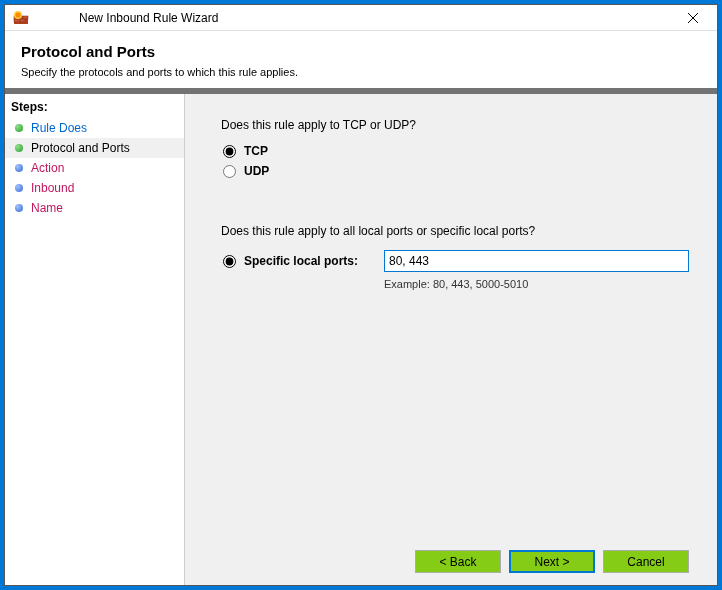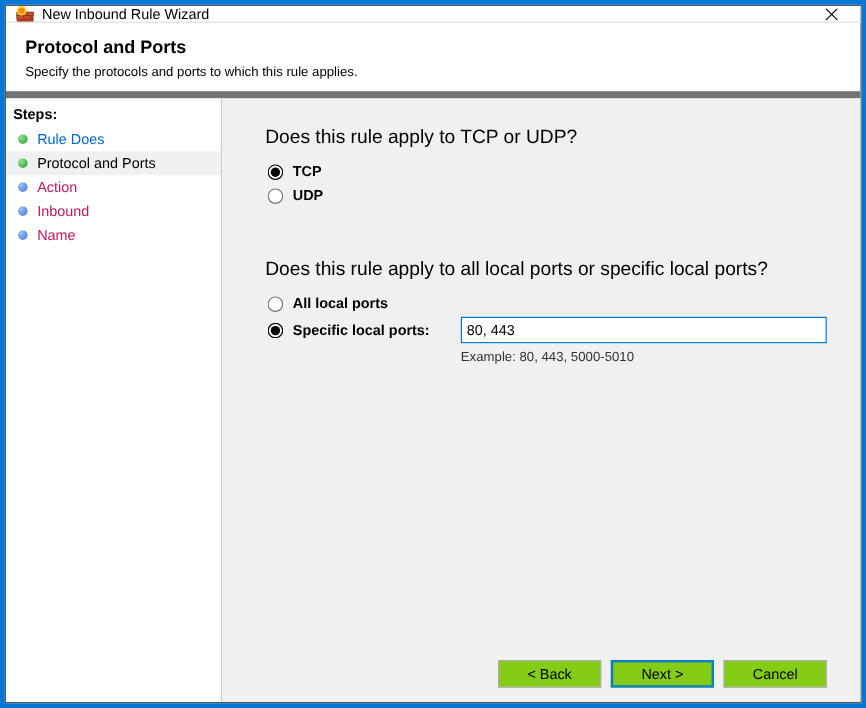--- a/index.html
+++ b/index.html
@@ -1,38 +1,38 @@
 <!DOCTYPE html>
 <html><head>
   <meta charset="utf-8">
   <style>
     * { box-sizing: border-box; margin: 0; padding: 0; }
     body { font-family: "Segoe UI", Tahoma, sans-serif; font-size: 12px; background: #0078d7; width: 722px; height: 590px; overflow: hidden; padding: 4px; }
     .window { width: 714px; height: 582px; background: #fff; border: 1px solid #555; display: flex; flex-direction: column; }
-    .titlebar { height: 14px; background: #fff; display: flex; align-items: center; padding: 0 2px 0 8px; border-bottom: 1px solid #e0e0e0; }
+    .titlebar { height: 26px; background: #fff; display: flex; align-items: center; padding: 0 2px 0 8px; border-bottom: 1px solid #e0e0e0; gap: 44px; }
     .titlebar .icon { width: 16px; height: 16px; margin-right: 6px; }
     .titlebar .title { flex: 1; font-size: 12px; color: #000; }
     .titlebar .close { width: 44px; height: 28px; display: flex; align-items: center; justify-content: center; cursor: pointer; }
     .titlebar .close svg { width: 10px; height: 10px; }
     .header { padding: 12px 16px 10px 16px; }
     .header h1 { font-size: 15px; font-weight: bold; color: #000; margin-bottom: 6px; }
     .header .subtitle { font-size: 11px; color: #000; }
     .body { flex: 1; display: flex; border-top: 6px solid #737373; min-height: 0; }
     .sidebar { width: 180px; background: #fff; border-right: 1px solid #ccc; padding: 4px 0; }
     .sidebar .steps-label { font-weight: bold; font-size: 12px; padding: 2px 6px 4px 6px; }
     .sidebar .step { display: flex; align-items: center; padding: 3px 6px 3px 10px; cursor: pointer; font-size: 12px; }
     .sidebar .step .bullet { width: 8px; height: 8px; border-radius: 50%; margin-right: 8px; flex-shrink: 0; }
     .sidebar .step.completed { color: #0066cc; }
     .sidebar .step.completed .bullet { background: radial-gradient(circle at 30% 30%, #8ee08e, #2a9d2a); }
     .sidebar .step.current { background: #f0f0f0; color: #000; }
     .sidebar .step.current .bullet { background: radial-gradient(circle at 30% 30%, #8ee08e, #2a9d2a); }
     .sidebar .step.pending { color: #be185d; }
     .sidebar .step.pending .bullet { background: radial-gradient(circle at 30% 30%, #a0c0ff, #3a6fd0); }
     .content { flex: 1; background: #f0f0f0; padding: 24px 28px 12px 36px; display: flex; flex-direction: column; color: #000; }
-    .content .q { font-size: 16px; margin-bottom: 12px; }
+    .content .q { font-size: 12px; margin-bottom: 12px; }
     .radio-row { display: flex; align-items: center; margin-bottom: 6px; margin-left: 2px; }
     .radio-row input[type=radio] { margin-right: 8px; width: 13px; height: 13px; accent-color: #000; }
     .radio-row label { font-size: 12px; }
     .radio-row.bold label { font-weight: bold; }
     .port-row { display: flex; align-items: center; margin-left: 2px; margin-bottom: 4px; }
     .port-row input[type=radio] { margin-right: 8px; width: 13px; height: 13px; accent-color: #000; }
     .port-row .label-col { width: 140px; font-size: 12px; font-weight: bold; }
     .port-row input[type=text] { flex: 1; height: 22px; padding: 2px 4px; font-size: 12px; font-family: inherit; border: 1px solid #0078d7; outline: none; }
     .example { font-size: 11px; color: #333; margin-left: 163px; margin-top: 2px; }
     .gap { height: 40px; }
@@ -109,24 +109,20 @@
       </div>
       <div class="radio-row bold">
         <input type="radio" name="proto" id="udp" style="">
         <label for="udp">UDP</label>
       </div>
 
       <div class="gap"></div>
 
       <div class="q">Does this rule apply to all local ports or specific local ports?</div>
       <div class="port-row">
-        <input type="radio" name="ports" id="allports" style="">
-        <div class="label-col"><label for="allports">All local ports</label></div>
-      </div>
-      <div class="port-row">
         <input type="radio" name="ports" id="specports" checked="" style="">
         <div class="label-col"><label for="specports">Specific local ports:</label></div>
         <input type="text" id="portinput" value="80, 443" style="">
       </div>
       <div class="example">Example: 80, 443, 5000-5010</div>
 
       <div class="spacer"></div>
 
       <div class="buttons">
         <button>&lt; Back</button>

